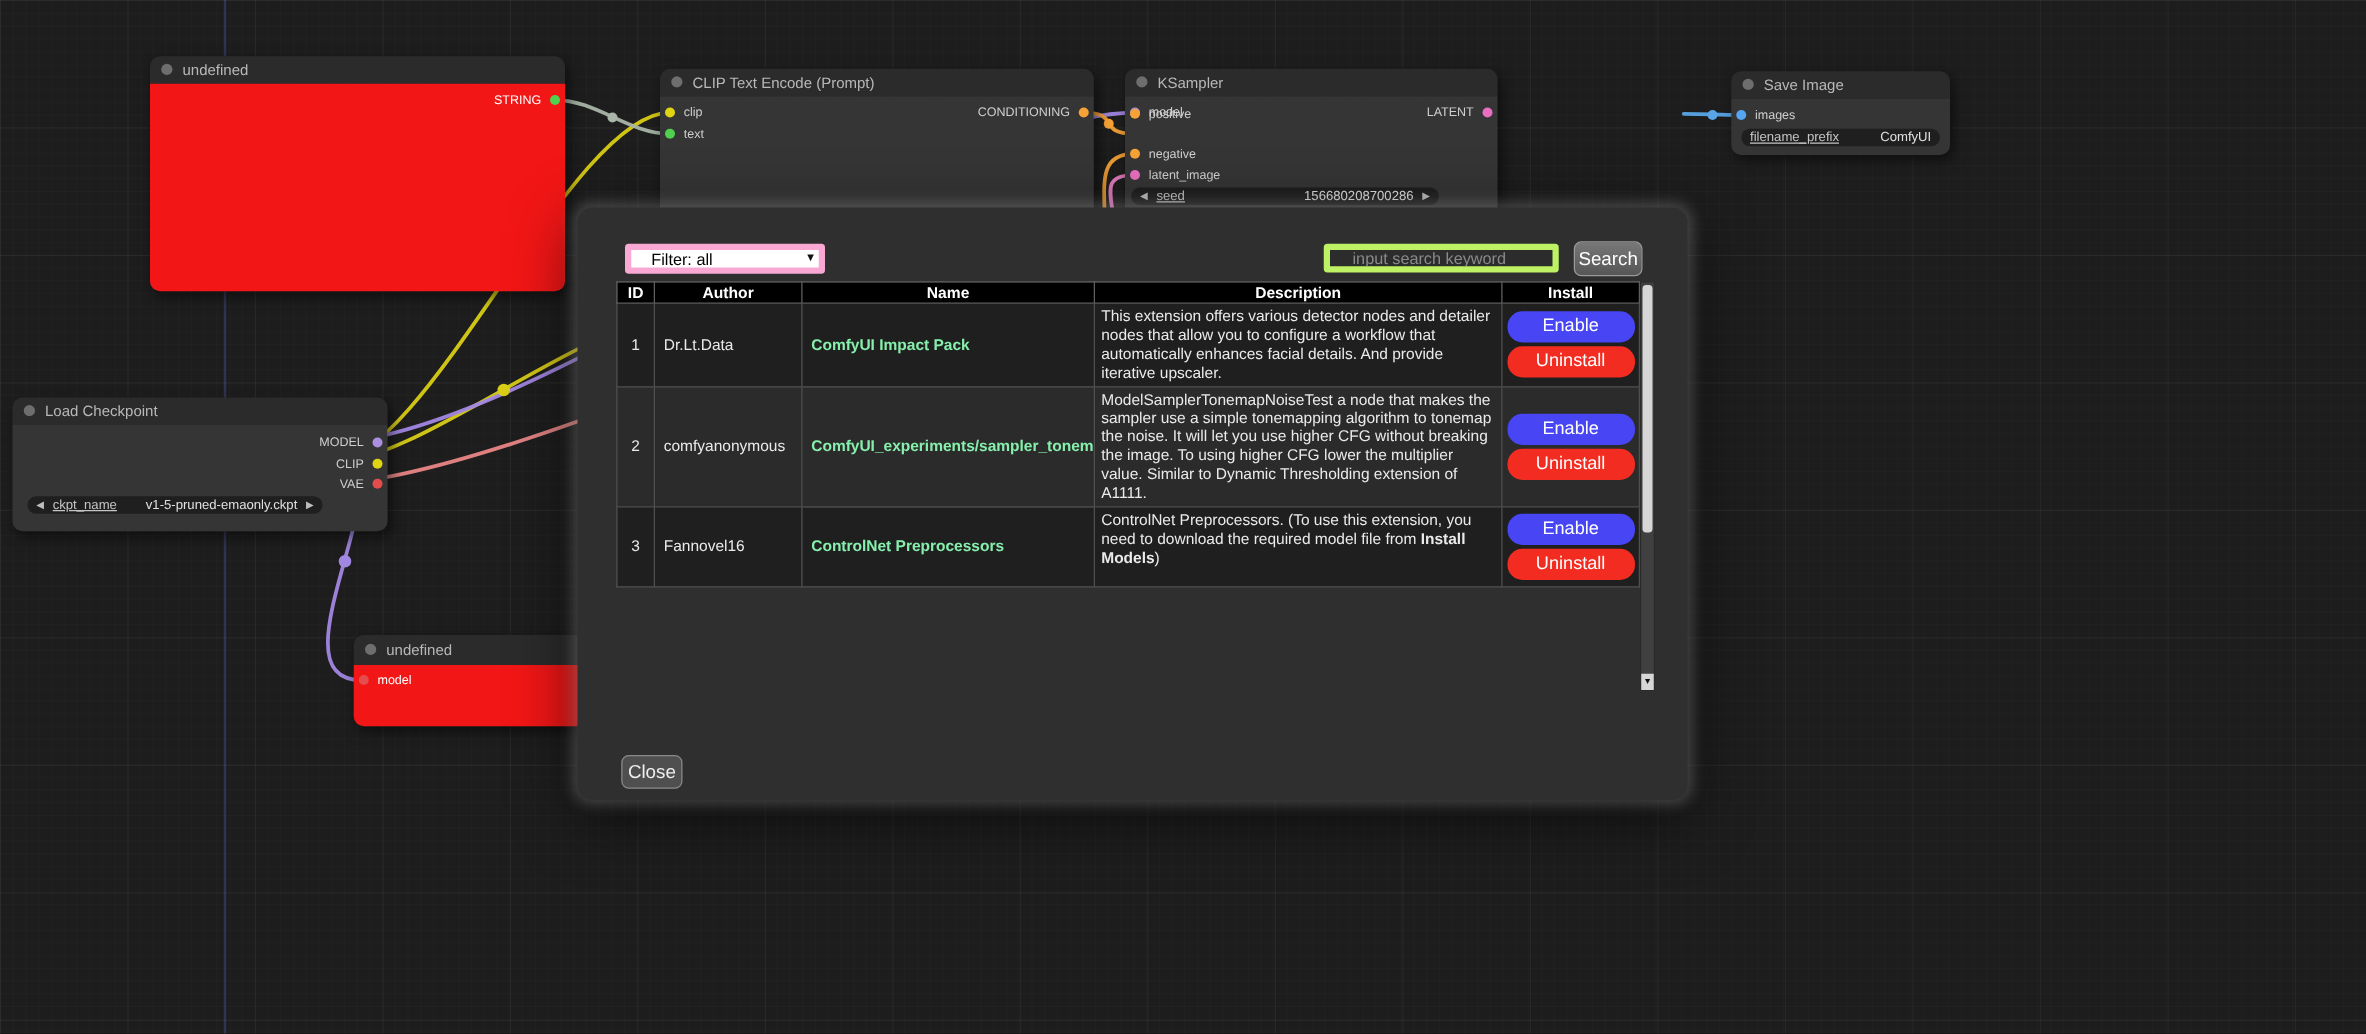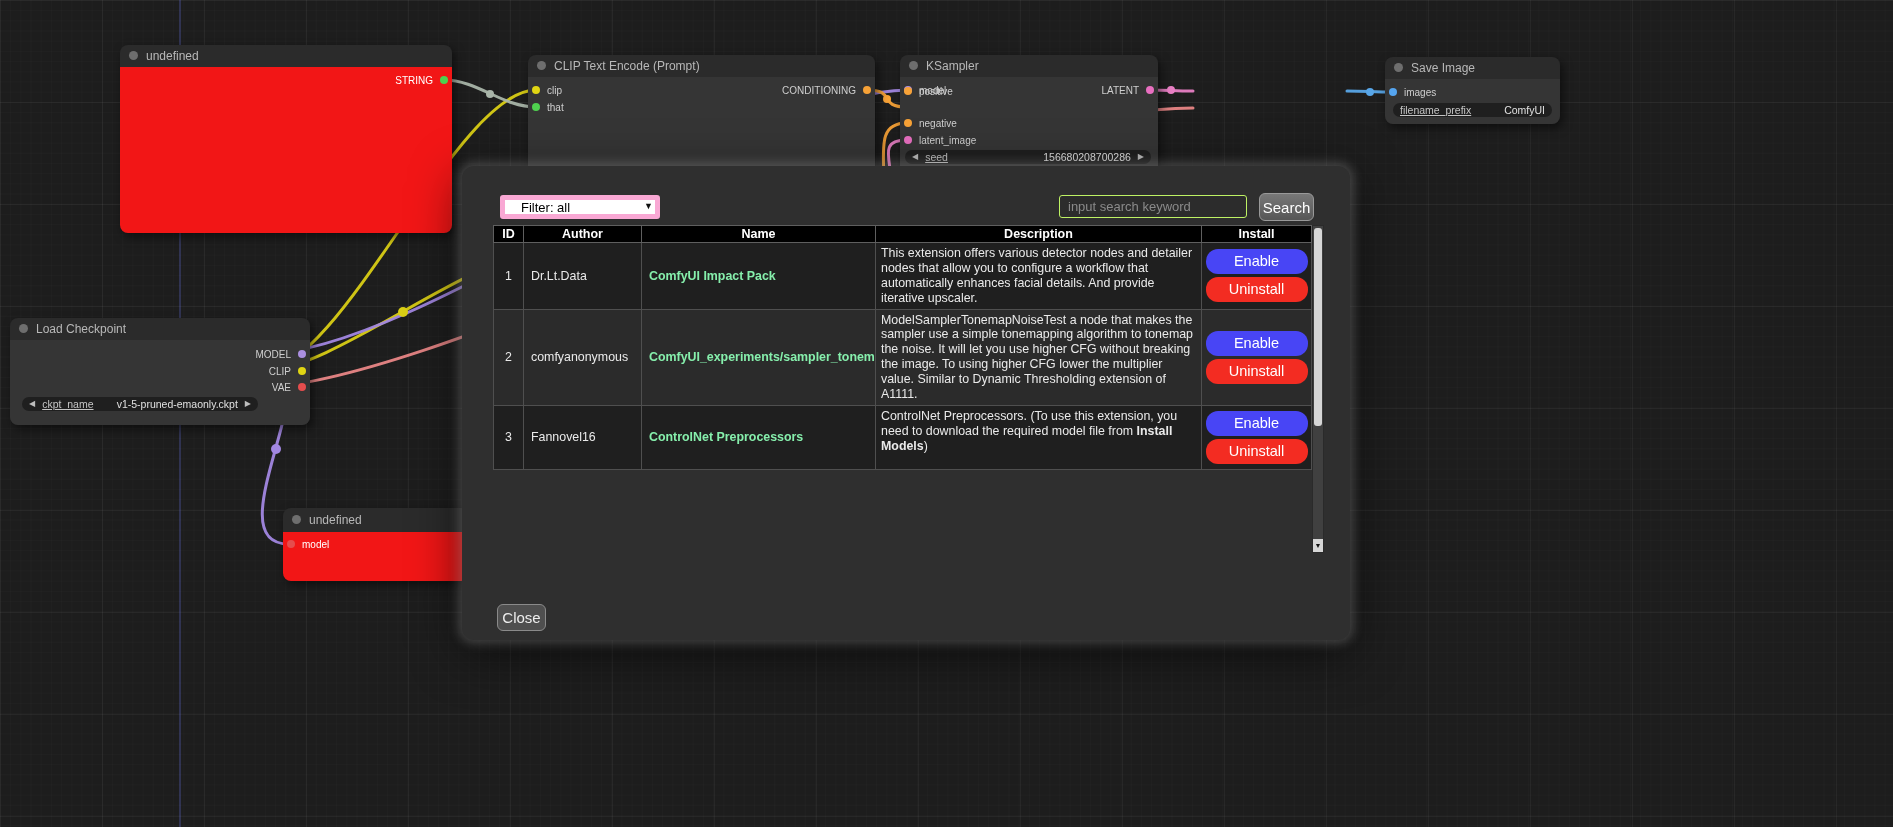--- a/index.html
+++ b/index.html
@@ -45,22 +45,22 @@
   .w-fill{flex:1;}
   .w-value{margin-right:7px;color:#e0e0e0;}
 
   
   .dialog{position:absolute;left:462px;top:166px;width:888px;height:474px;background:#2f2f2f;border-radius:12px;
     box-shadow:0 0 12px 3px rgba(255,255,255,0.22),0 12px 50px rgba(0,0,0,0.65);z-index:10;}
   .select-wrap{position:absolute;left:38px;top:29px;width:160px;height:24px;}
   .filter-select{width:100%;height:100%;appearance:none;-webkit-appearance:none;background:#fff;color:#000;
     border:5px solid #f9a8d4;border-radius:3px;font-size:13px;padding:0 20px 0 16px;font-family:"Liberation Sans",sans-serif;}
   .select-caret{position:absolute;right:7px;top:6px;font-size:9px;color:#111;pointer-events:none;}
-  .search-input{position:absolute;left:597px;top:29px;width:188px;height:23px;background:#2c2c2c;border:1px solid #bef264;
-    border-radius:3px;color:#ddd;font-size:13px;padding:0 8px;font-family:"Liberation Sans",sans-serif;}
+  .search-input{position:absolute;left:597px;top:29px;width:188px;height:23px;background:#2c2c2c;border:5px solid #bef264;
+    border-radius:3px;color:#ddd;font-size:13px;padding:0 18px;font-family:"Liberation Sans",sans-serif;}
   .search-input::placeholder{color:#8a8a8a;}
   .search-btn{position:absolute;left:797px;top:27px;width:55px;height:28px;background:linear-gradient(#787878,#565656);
     border:1px solid #999;border-radius:6px;color:#fff;font-size:15px;font-family:"Liberation Sans",sans-serif;cursor:pointer;padding:0;}
   .close-btn{position:absolute;left:35px;top:438px;width:49px;height:27px;background:#4f4f4f;border:1px solid #8a8a8a;
     border-radius:6px;color:#eee;font-size:15px;font-family:"Liberation Sans",sans-serif;cursor:pointer;padding:0;}
 
   .table-area{position:absolute;left:31px;top:59px;width:831px;height:328px;}
   table.ext-table{border-collapse:collapse;width:818px;table-layout:fixed;font-size:12.4px;color:#eaeaea;}
   .ext-table th{background:#000;color:#fff;font-size:12.5px;font-weight:bold;height:17px;border:1px solid #5f5f5f;padding:0 4px;}
   .ext-table td{border:1px solid #4f4f4f;padding:1px 4px;vertical-align:middle;}
@@ -127,30 +127,30 @@
       <span class="status-dot"></span>
       <span>CLIP Text Encode (Prompt)</span>
     </div>
     <div class="node-body" style="height:101px">
       <div class="slot in" style="top:6px">
         <span class="dot dot-yellow"></span>
         <span class="slot-label">clip</span>
       </div>
       <div class="slot in" style="top:23px">
         <span class="dot dot-green"></span>
-        <span class="slot-label">that</span>
+        <span class="slot-label">text</span>
       </div>
       <div class="slot out" style="top:6px">
         <span class="dot dot-orange"></span>
         <span class="slot-label">CONDITIONING</span>
       </div>
     </div>
   </div>
 
-  <div class="node" style="left:900px;top:55px;width:258px">
+  <div class="node" style="left:900px;top:55px;width:298px">
     <div class="node-title">
       <span class="status-dot"></span>
       <span>KSampler</span>
     </div>
     <div class="node-body" style="height:100px">
       <div class="slot in" style="top:6px">
         <span class="dot dot-purple"></span>
         <span class="slot-label">model</span>
       </div>
       <div class="slot in" style="top:7px">

